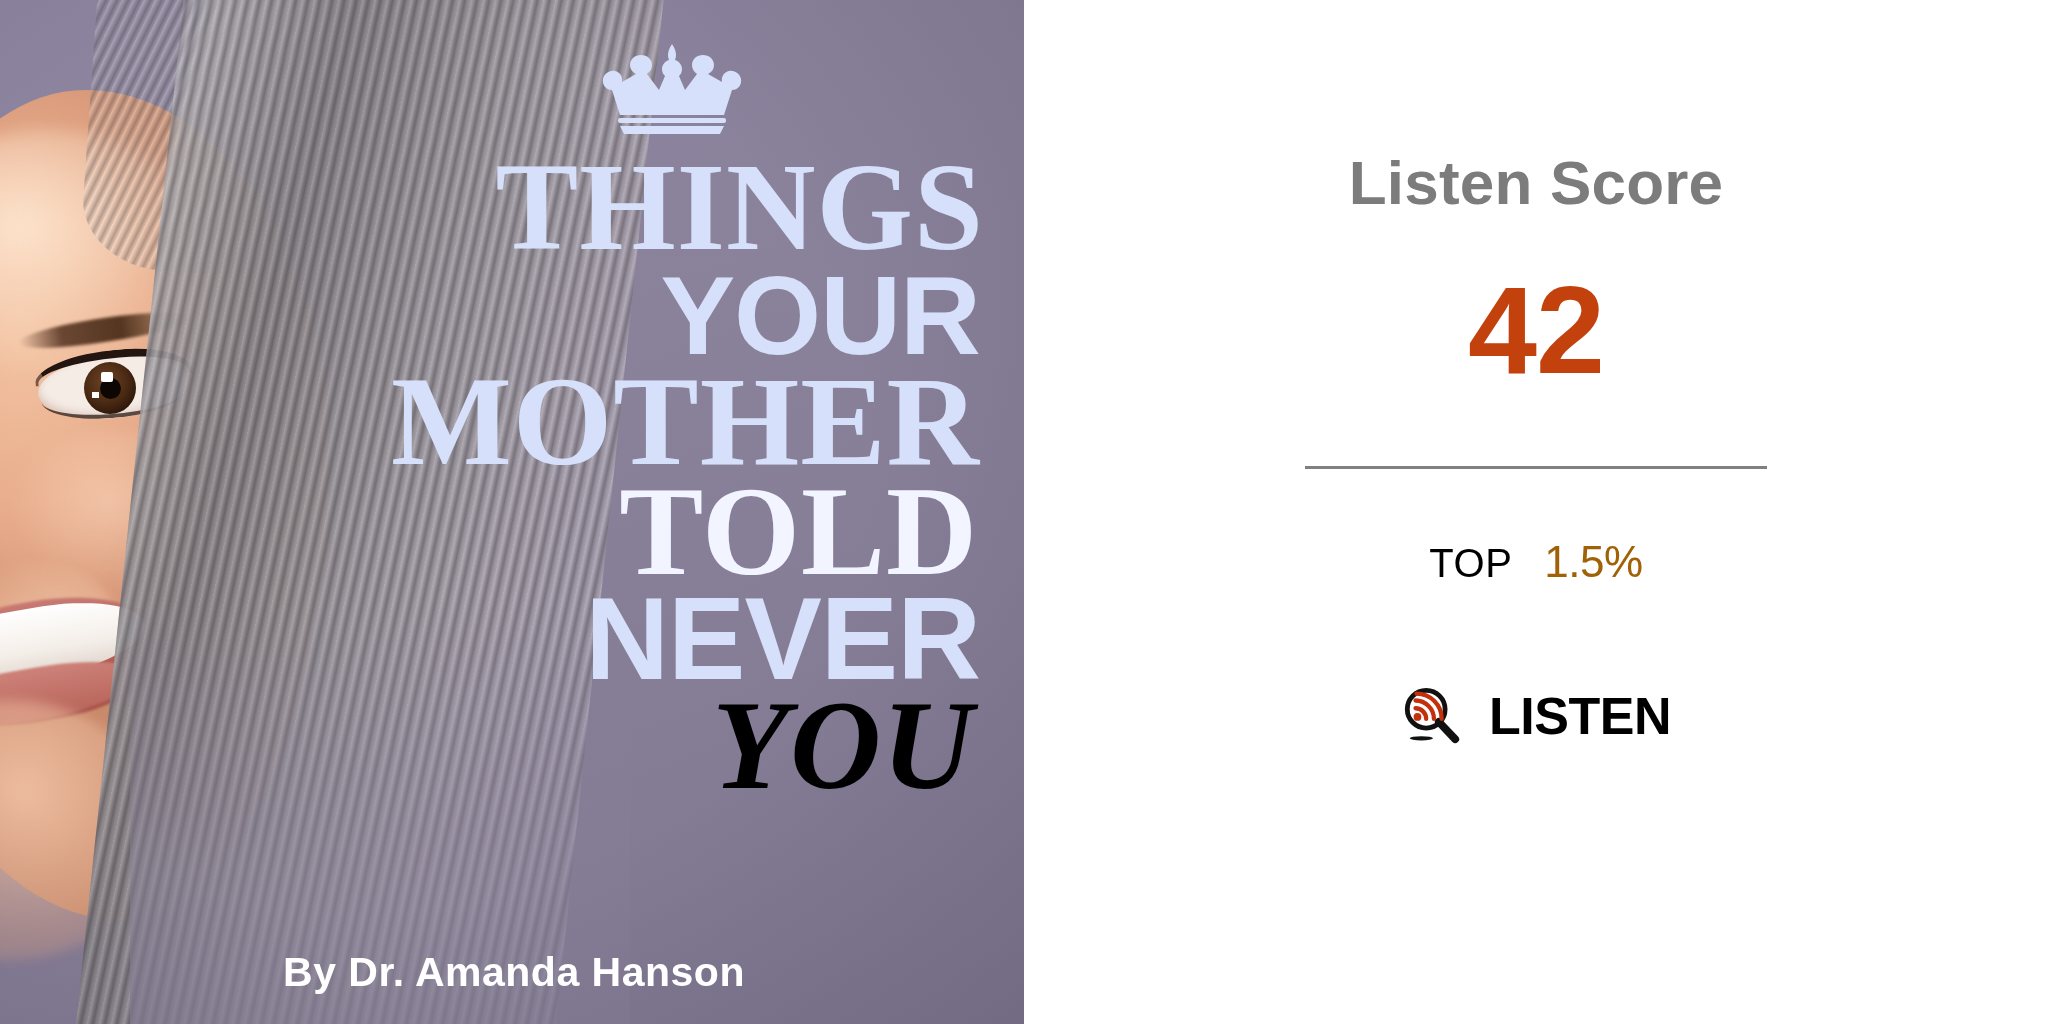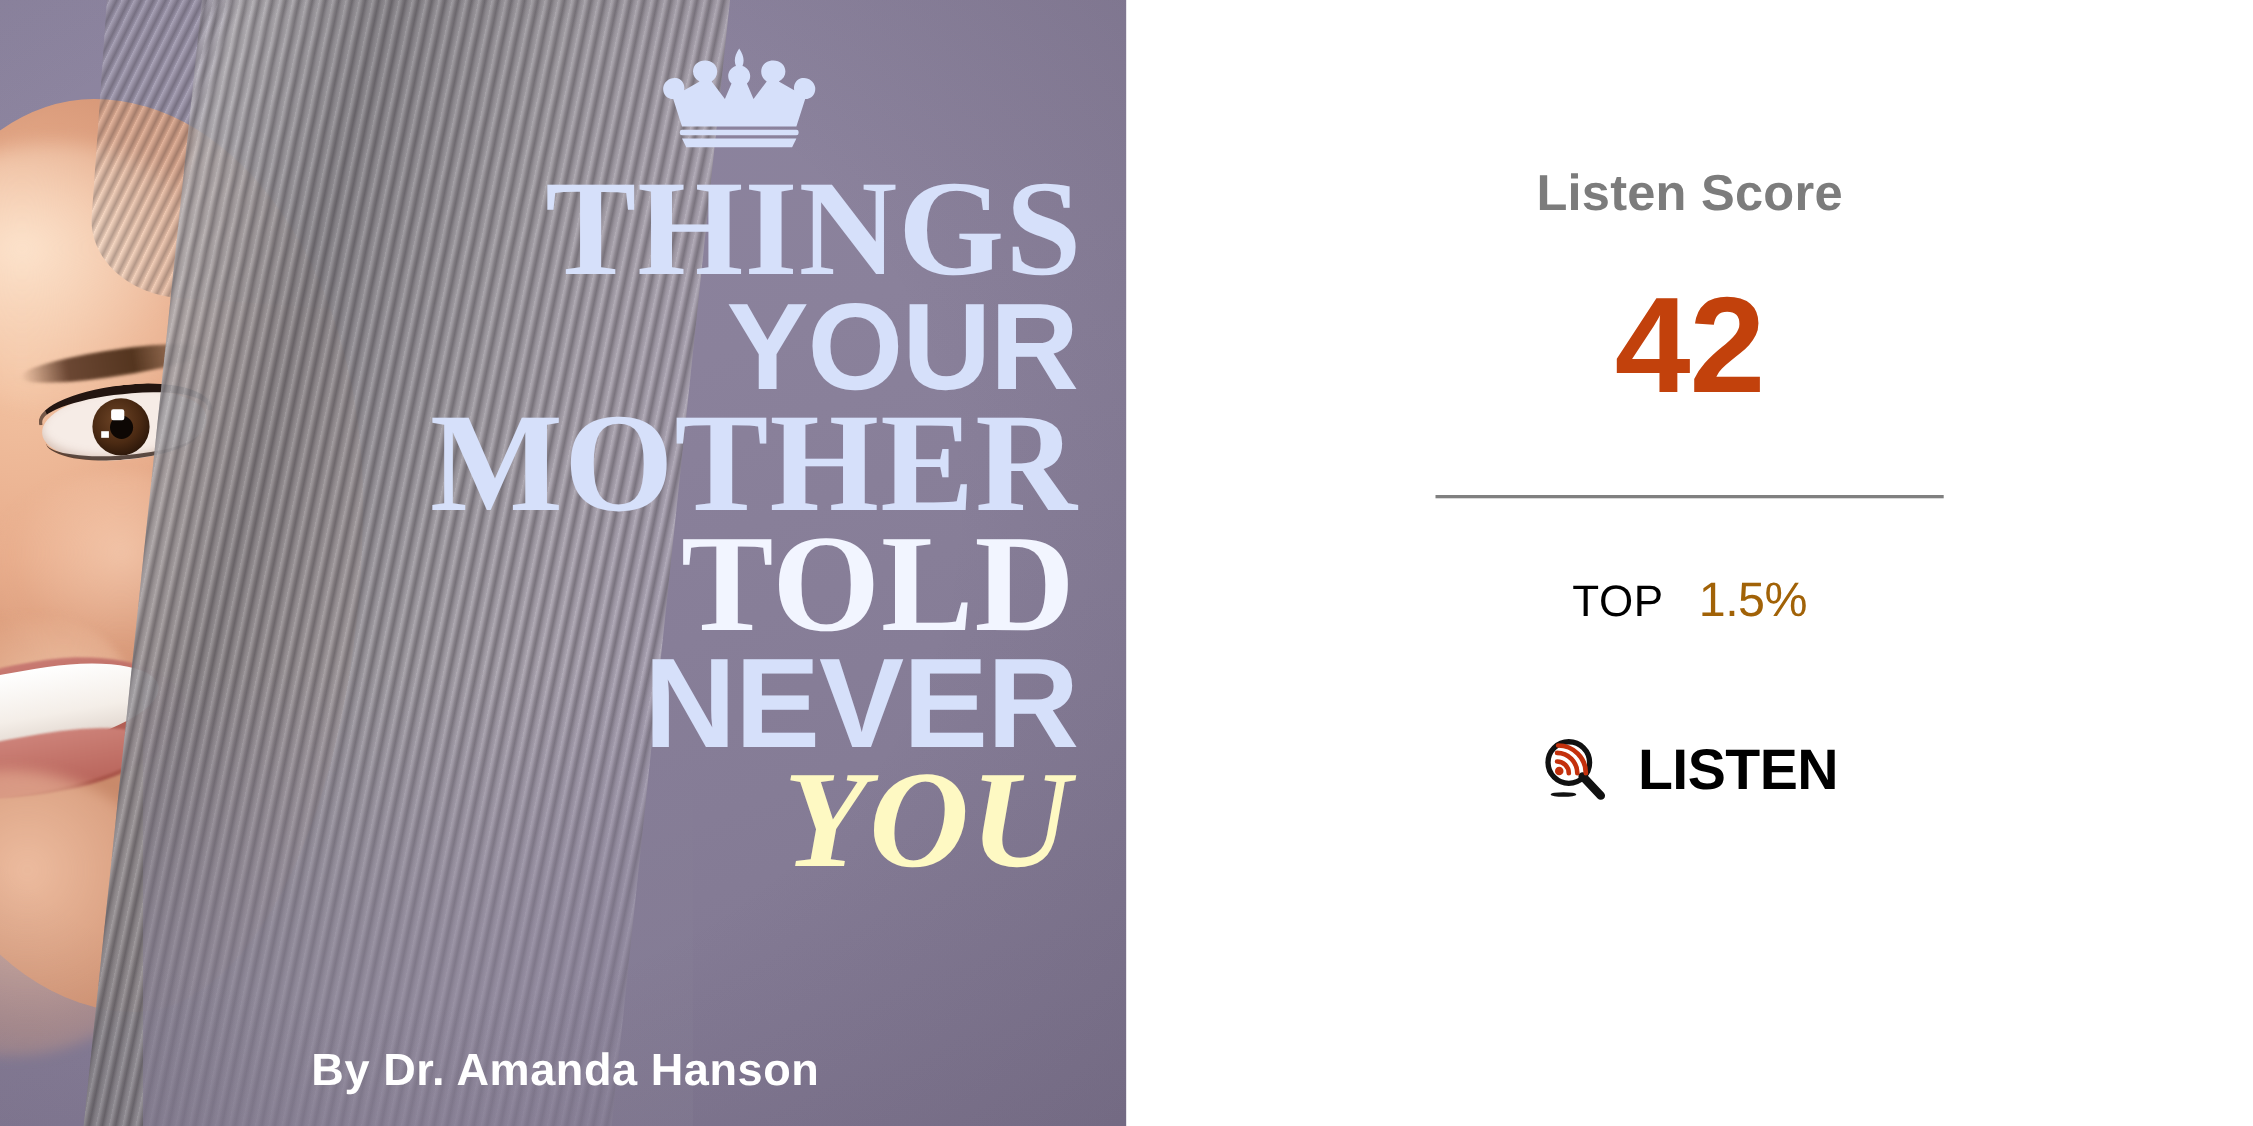--- a/index.html
+++ b/index.html
@@ -305,21 +305,21 @@
     font-family: "Liberation Sans", sans-serif;
     font-weight: 700;
     font-size: 118px;
     letter-spacing: -1px;
   }
   .tl-things { font-size: 124px; padding-right: 16px; }
   .tl-your   { font-size: 112px; padding-right: 20px; margin-top: 6px; }
   .tl-mother { font-size: 128px; padding-right: 20px; margin-top: 2px; }
   .tl-never  { font-size: 116px; padding-right: 20px; margin-top: 4px; }
   .tl-told   { font-size: 126px; padding-right: 22px; margin-top: 2px; }
-  .tl-you    { font-size: 126px; font-style: italic; padding-right: 26px; margin-top: 2px; color: #fef9c3; }
+  .tl-you    { font-size: 126px; font-style: italic; padding-right: 26px; margin-top: 2px; color: #000000; }
   .tl-white { color: #f2f5ff; }
 
   .byline {
     position: absolute;
     left: 0;
     bottom: 28px;
     width: 1024px;
     text-align: center;
     color: #ffffff;
     font-family: "Liberation Sans", sans-serif;
@@ -335,21 +335,21 @@
     position: relative;
     flex: 1 1 auto;
     height: 1024px;
     background: #ffffff;
     display: flex;
     flex-direction: column;
     align-items: center;
   }
   .score-label {
     margin-top: 152px;
-    font-size: 46px;
+    font-size: 62px;
     font-weight: 700;
     color: #7c7c7c;
     letter-spacing: 0.2px;
     line-height: 1;
   }
   .score-value {
     margin-top: 54px;
     font-size: 124px;
     font-weight: 700;
     color: #c2410c;

